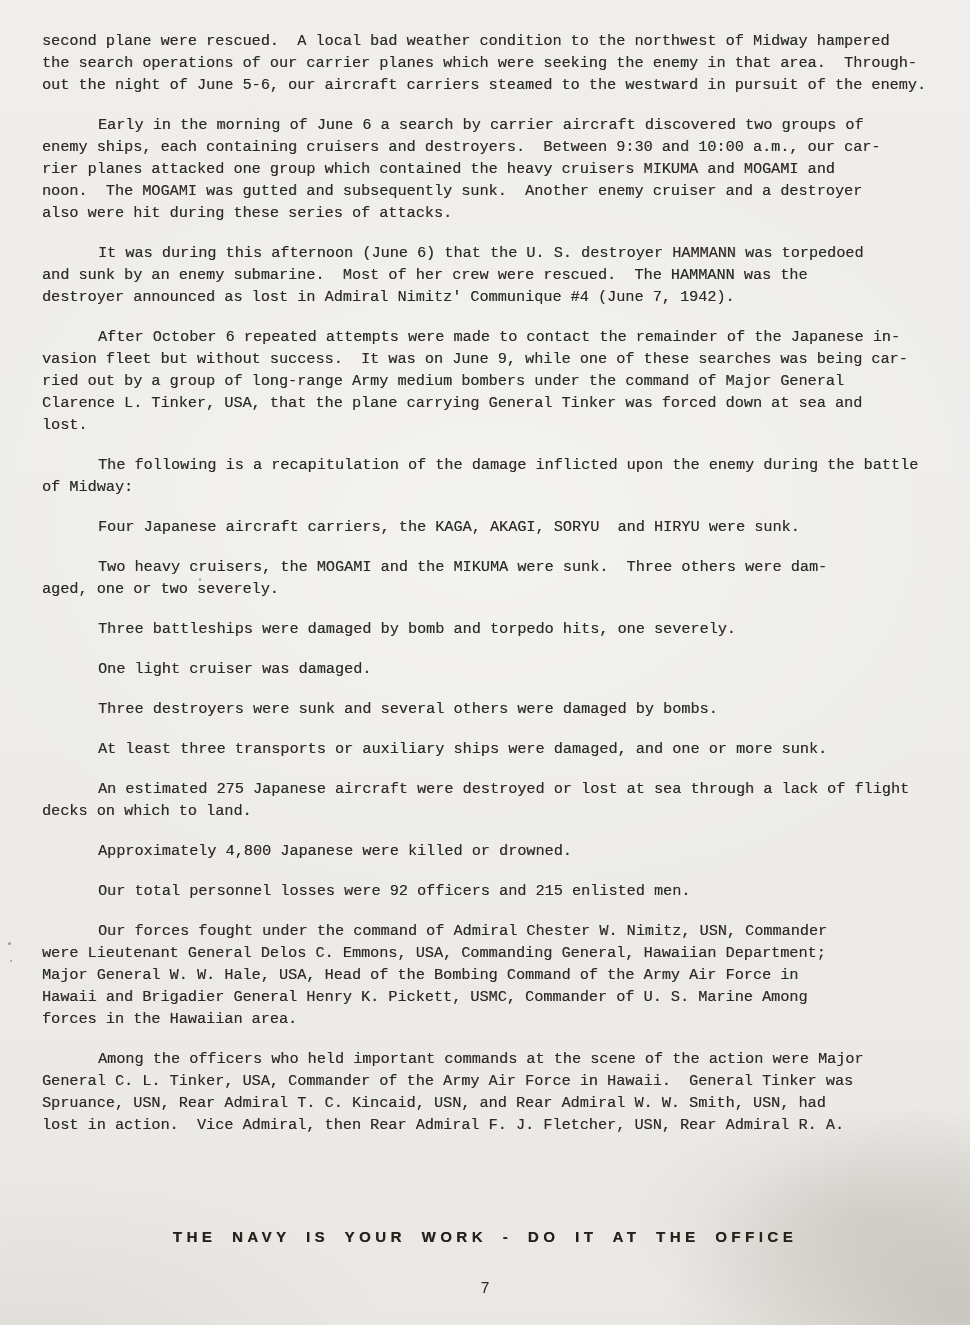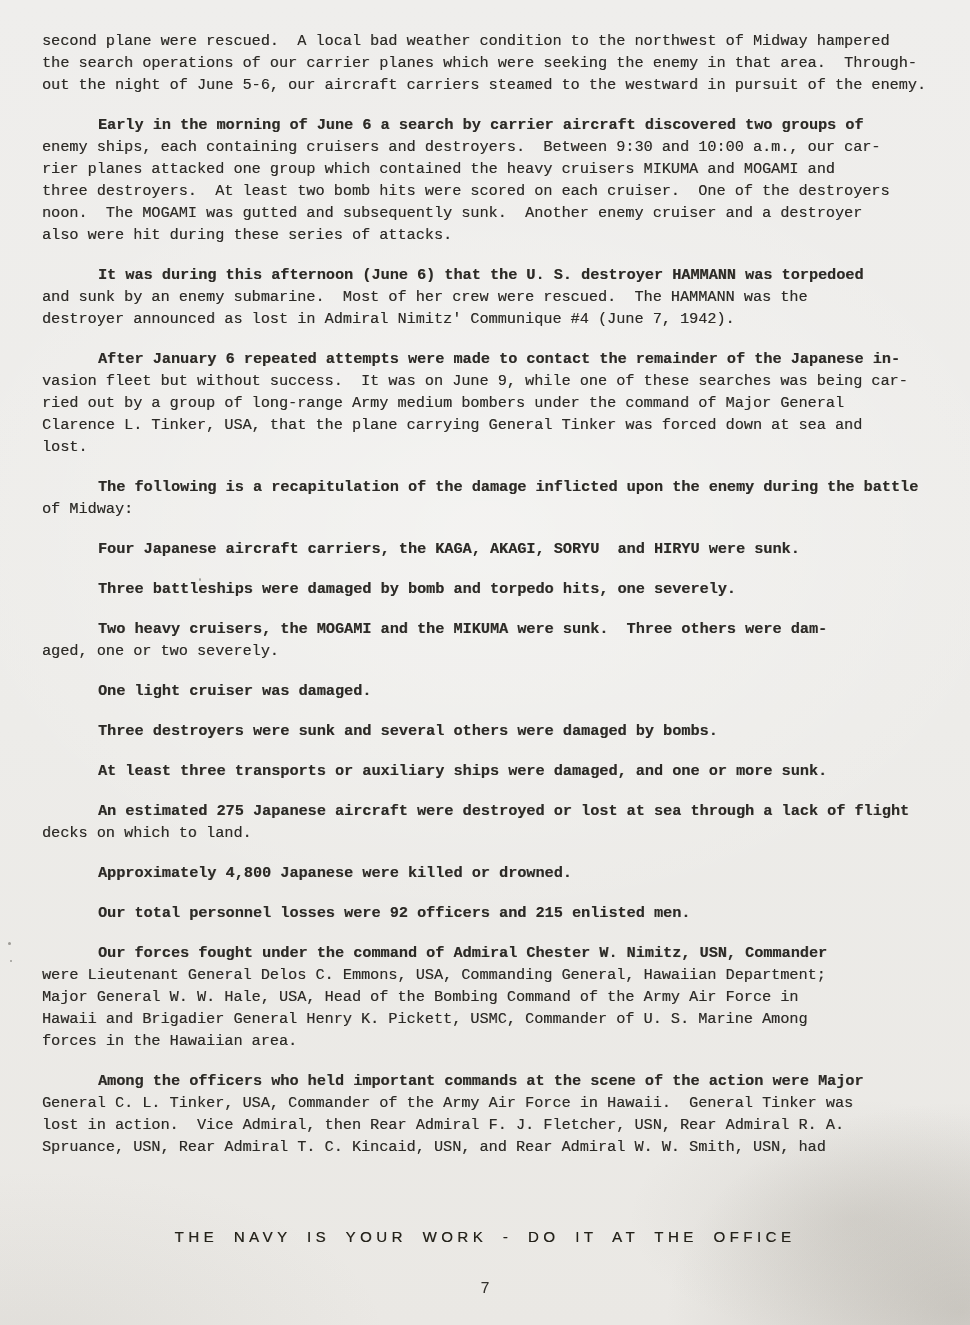--- a/index.html
+++ b/index.html
@@ -33,30 +33,29 @@
   }
   .para {
     margin: 0 0 18px 0;
   }
   .line {
     white-space: pre;
     min-height: 22px;
   }
   .first-indent {
     padding-left: 56px;
-    font-weight: bold;
   }
   .slogan {
     position: absolute;
     top: 1228px;
     left: 0;
     width: 100%;
     text-align: center;
     font-family: "Liberation Sans", sans-serif;
-    font-weight: 400;
+    font-weight: 700;
     font-size: 15px;
     letter-spacing: 4.5px;
     word-spacing: 7px;
     color: #232119;
     text-shadow: 0.4px 0.4px 0.6px rgba(35,33,25,0.55);
   }
   .pagenum {
     position: absolute;
     top: 1278px;
     left: 0;
@@ -79,49 +78,48 @@
   <div class="body-text" id="body-text">
       <div class="para">
         <div class="line">second plane were rescued.  A local bad weather condition to the northwest of Midway hampered</div>
         <div class="line">the search operations of our carrier planes which were seeking the enemy in that area.  Through-</div>
         <div class="line">out the night of June 5-6, our aircraft carriers steamed to the westward in pursuit of the enemy.</div>
       </div>
       <div class="para">
         <div class="line first-indent">Early in the morning of June 6 a search by carrier aircraft discovered two groups of</div>
         <div class="line">enemy ships, each containing cruisers and destroyers.  Between 9:30 and 10:00 a.m., our car-</div>
         <div class="line">rier planes attacked one group which contained the heavy cruisers MIKUMA and MOGAMI and</div>
-        <div class="line">three destroyers.  At least two bomb hits were scored on each cruiser.  One of the destroyers</div>
         <div class="line">noon.  The MOGAMI was gutted and subsequently sunk.  Another enemy cruiser and a destroyer</div>
         <div class="line">also were hit during these series of attacks.</div>
       </div>
       <div class="para">
         <div class="line first-indent">It was during this afternoon (June 6) that the U. S. destroyer HAMMANN was torpedoed</div>
         <div class="line">and sunk by an enemy submarine.  Most of her crew were rescued.  The HAMMANN was the</div>
         <div class="line">destroyer announced as lost in Admiral Nimitz' Communique #4 (June 7, 1942).</div>
       </div>
       <div class="para">
-        <div class="line first-indent">After January 6 repeated attempts were made to contact the remainder of the Japanese in-</div>
+        <div class="line first-indent">After October 6 repeated attempts were made to contact the remainder of the Japanese in-</div>
         <div class="line">vasion fleet but without success.  It was on June 9, while one of these searches was being car-</div>
         <div class="line">ried out by a group of long-range Army medium bombers under the command of Major General</div>
         <div class="line">Clarence L. Tinker, USA, that the plane carrying General Tinker was forced down at sea and</div>
         <div class="line">lost.</div>
       </div>
       <div class="para">
         <div class="line first-indent">The following is a recapitulation of the damage inflicted upon the enemy during the battle</div>
         <div class="line">of Midway:</div>
       </div>
       <div class="para">
         <div class="line first-indent">Four Japanese aircraft carriers, the KAGA, AKAGI, SORYU  and HIRYU were sunk.</div>
       </div>
       <div class="para">
-        <div class="line first-indent">Three battleships were damaged by bomb and torpedo hits, one severely.</div>
+        <div class="line first-indent">Two heavy cruisers, the MOGAMI and the MIKUMA were sunk.  Three others were dam-</div>
+        <div class="line">aged, one or two severely.</div>
       </div>
       <div class="para">
-        <div class="line first-indent">Two heavy cruisers, the MOGAMI and the MIKUMA were sunk.  Three others were dam-</div>
-        <div class="line">aged, one or two severely.</div>
+        <div class="line first-indent">Three battleships were damaged by bomb and torpedo hits, one severely.</div>
       </div>
       <div class="para">
         <div class="line first-indent">One light cruiser was damaged.</div>
       </div>
       <div class="para">
         <div class="line first-indent">Three destroyers were sunk and several others were damaged by bombs.</div>
       </div>
       <div class="para">
         <div class="line first-indent">At least three transports or auxiliary ships were damaged, and one or more sunk.</div>
       </div>
@@ -138,22 +136,22 @@
       <div class="para">
         <div class="line first-indent">Our forces fought under the command of Admiral Chester W. Nimitz, USN, Commander</div>
         <div class="line">were Lieutenant General Delos C. Emmons, USA, Commanding General, Hawaiian Department;</div>
         <div class="line">Major General W. W. Hale, USA, Head of the Bombing Command of the Army Air Force in</div>
         <div class="line">Hawaii and Brigadier General Henry K. Pickett, USMC, Commander of U. S. Marine Among</div>
         <div class="line">forces in the Hawaiian area.</div>
       </div>
       <div class="para">
         <div class="line first-indent">Among the officers who held important commands at the scene of the action were Major</div>
         <div class="line">General C. L. Tinker, USA, Commander of the Army Air Force in Hawaii.  General Tinker was</div>
+        <div class="line">Spruance, USN, Rear Admiral T. C. Kincaid, USN, and Rear Admiral W. W. Smith, USN, had</div>
         <div class="line">lost in action.  Vice Admiral, then Rear Admiral F. J. Fletcher, USN, Rear Admiral R. A.</div>
-        <div class="line">Spruance, USN, Rear Admiral T. C. Kincaid, USN, and Rear Admiral W. W. Smith, USN, had</div>
       </div>
     </div>
   <div class="slogan">THE NAVY IS YOUR WORK - DO IT AT THE OFFICE</div>
   <div class="pagenum">7</div>
   <div class="speck s1"></div>
   <div class="speck s2"></div>
   <div class="speck s3"></div>
 </div>
 
 </body></html>

